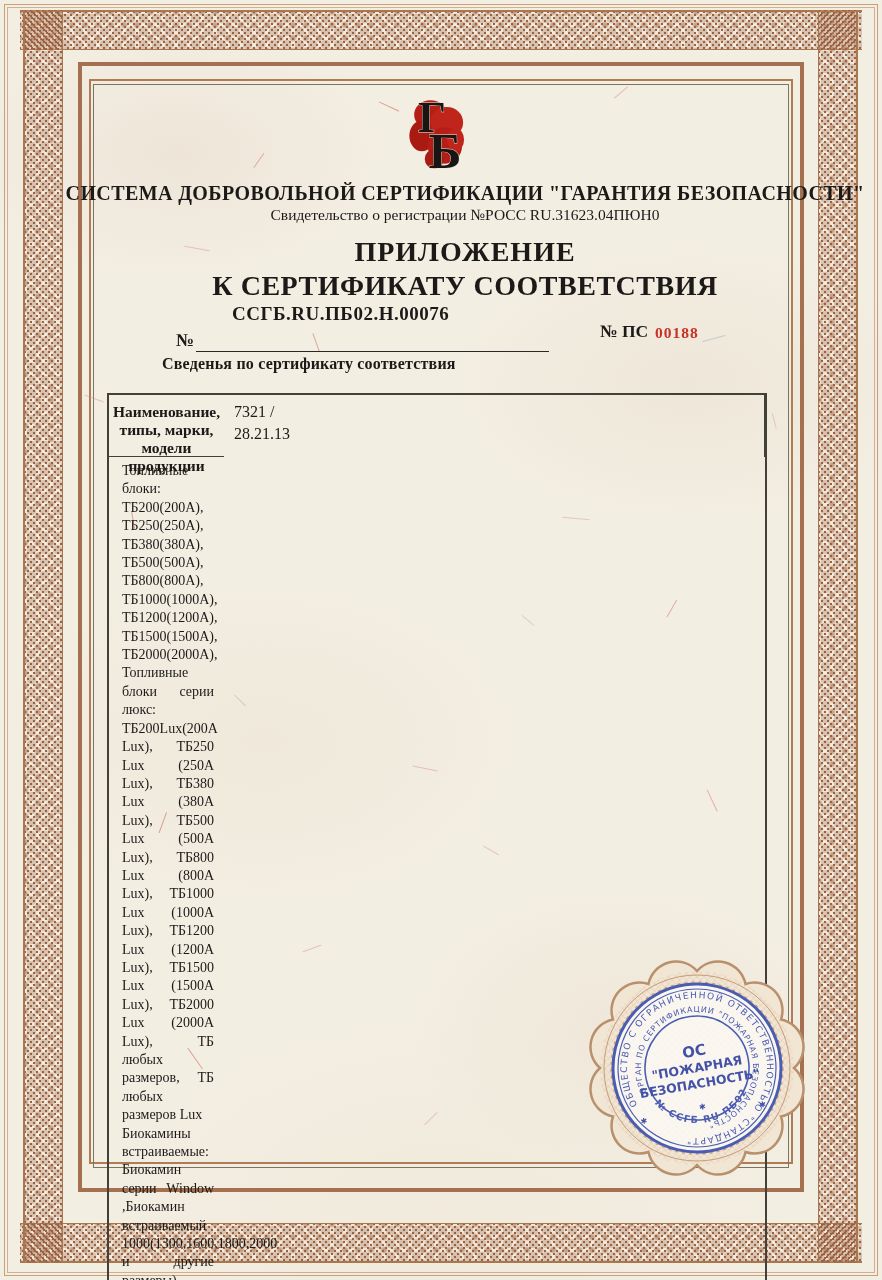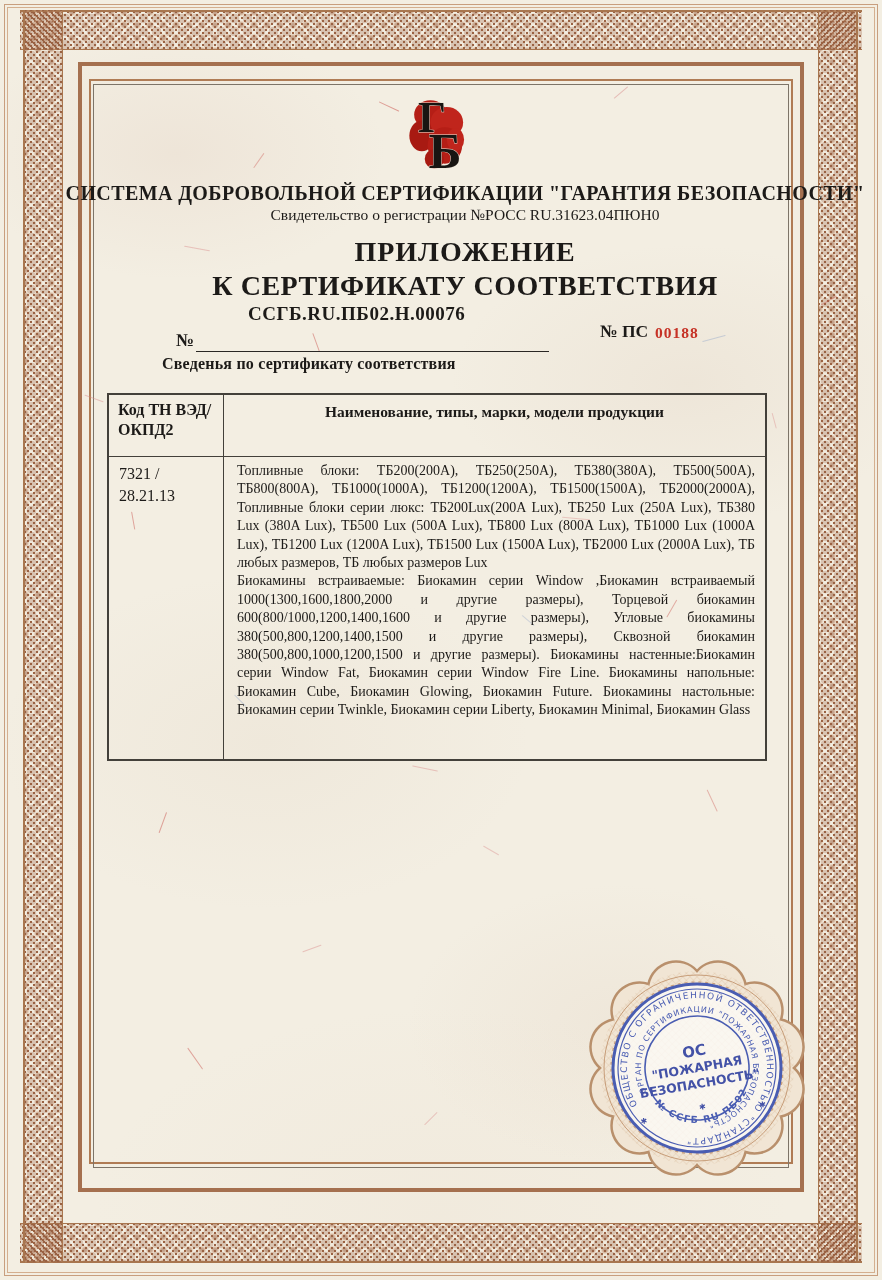--- a/index.html
+++ b/index.html
@@ -35,21 +35,21 @@
   .thin-frame-a{position:absolute;left:89px;right:89px;top:79px;bottom:116px;border:2px solid #b07c55;}
   .thin-frame-b{position:absolute;left:93px;right:93px;top:84px;bottom:112px;border:1px solid #7d7468;}
   
   .fiber{position:absolute;border-radius:2px;pointer-events:none;}
   
   .center-line{position:absolute;left:0;right:0;text-align:center;white-space:nowrap;padding-left:48px;}
   .sys-line{top:182px;font-size:20px;font-weight:bold;letter-spacing:.4px;}
   .reg-line{top:206px;font-size:15.5px;font-weight:normal;}
   .title1{top:236px;font-size:28px;font-weight:bold;letter-spacing:1px;}
   .title2{top:270px;font-size:28px;font-weight:bold;letter-spacing:.5px;}
-  .cert-no{position:absolute;left:248px;top:303px;font-size:19px;font-weight:bold;letter-spacing:.5px;}
+  .cert-no{position:absolute;left:232px;top:303px;font-size:19px;font-weight:bold;letter-spacing:.5px;}
   .no-label{position:absolute;left:176px;top:330px;font-size:18px;font-weight:bold;}
   .no-underline{position:absolute;left:196px;top:351px;width:353px;border-top:1.5px solid #2a2724;}
   .ps-label{position:absolute;left:600px;top:321px;font-size:17.5px;font-weight:bold;}
   .ps-value{position:absolute;left:655px;top:324px;font-size:15.5px;font-weight:bold;letter-spacing:1px;color:#c63226;}
   .subtitle{position:absolute;left:162px;top:355px;font-size:16px;font-weight:bold;letter-spacing:.2px;}
   
   .cert-table{
     position:absolute;left:107px;top:393px;width:656px;min-height:364px;
     border:2px solid #43403a;display:grid;grid-template-columns:115px 1fr;grid-template-rows:62px auto;
   }
@@ -125,24 +125,20 @@
   <div class="center-line title1">ПРИЛОЖЕНИЕ</div>
 
   <div class="cert-no">ССГБ.RU.ПБ02.Н.00076</div>
   <div class="no-label">№</div>
   <div class="no-underline"></div>
   <div class="ps-label">№ ПС</div>
   <div class="ps-value">00188</div>
   <div class="subtitle">Сведенья по сертификату соответствия</div>
 
   <div class="cert-table">
-    <div class="th-code">
-      <div>Код ТН ВЭД/</div>
-      <div>ОКПД2</div>
-    </div>
     <div class="th-name">Наименование, типы, марки, модели продукции</div>
     <div class="td-code">
       <div>7321 /</div>
       <div>28.21.13</div>
     </div>
     <div class="td-desc">
       <p>Топливные блоки: ТБ200(200А), ТБ250(250А), ТБ380(380А), ТБ500(500А), ТБ800(800А), ТБ1000(1000А), ТБ1200(1200А), ТБ1500(1500А), ТБ2000(2000А), Топливные блоки серии люкс: ТБ200Lux(200A Lux), ТБ250 Lux (250A Lux), ТБ380 Lux (380A Lux), ТБ500 Lux (500A Lux), ТБ800 Lux (800A Lux), ТБ1000 Lux (1000A Lux), ТБ1200 Lux (1200A Lux), ТБ1500 Lux (1500A Lux), ТБ2000 Lux (2000A Lux), ТБ любых размеров, ТБ любых размеров Lux</p>
       <p>Биокамины встраиваемые: Биокамин серии Window ,Биокамин встраиваемый 1000(1300,1600,1800,2000 и другие размеры), Торцевой биокамин 600(800/1000,1200,1400,1600 и другие размеры), Угловые биокамины 380(500,800,1200,1400,1500 и другие размеры), Сквозной биокамин 380(500,800,1000,1200,1500 и другие размеры). Биокамины настенные:Биокамин серии Window Fat, Биокамин серии Window Fire Line. Биокамины напольные: Биокамин Cube, Биокамин Glowing, Биокамин Future. Биокамины настольные: Биокамин серии Twinkle, Биокамин серии Liberty, Биокамин Minimal, Биокамин Glass</p>
     </div>
   </div>

